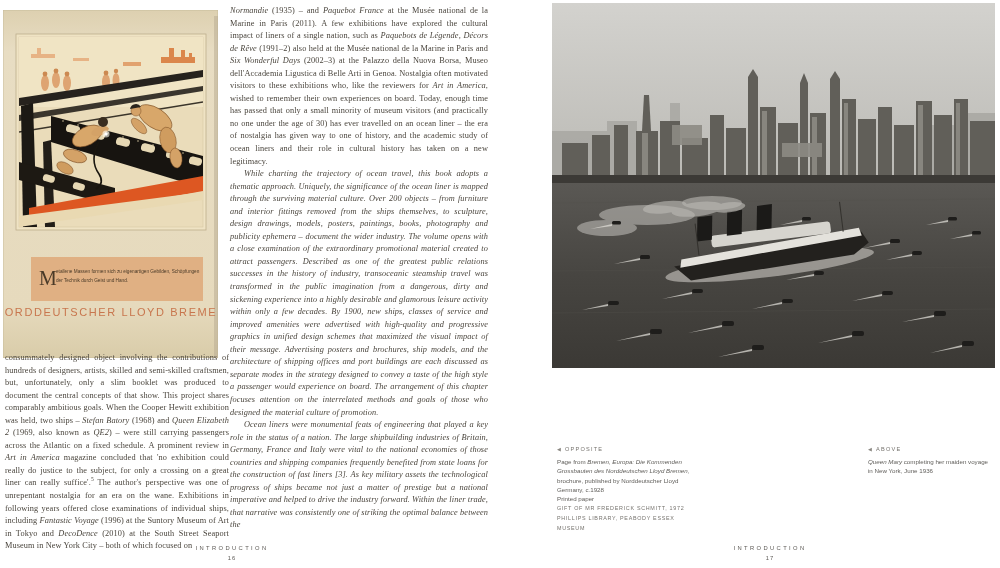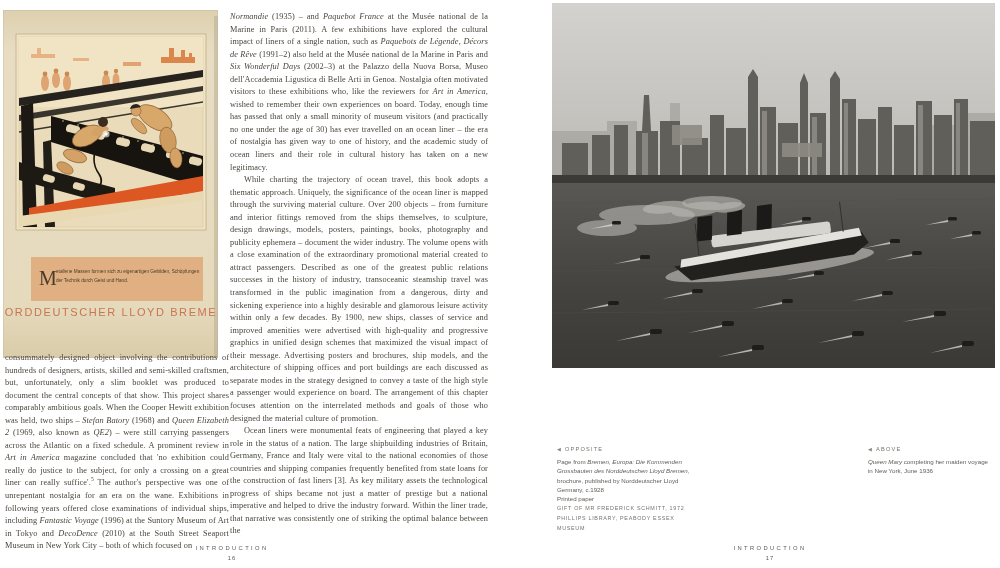--- a/index.html
+++ b/index.html
@@ -10,23 +10,23 @@
   #left-page  { left:0; width:500px; }
   #right-page { left:500px; width:500px; }
 
   
   .poster { position:absolute; left:3px; top:10px; width:215px; height:348px; }
   .poster svg { display:block; }
 
   
   .bodycol { position:absolute; text-align:justify; font-size:8.3px; line-height:12.55px; color:#4a453d; letter-spacing:.1px; }
   #col-left { left:5px; top:352px; width:224px; }
-  #col-mid  { left:230px; top:11px; width:258px; }
+  #col-mid  { left:230px; top:5px; width:258px; }
   .bodycol p { margin:0; }
-  .bodycol p.indent { text-indent:14px; }
+  .bodycol p.indent { text-indent:14px;font-style:italic; }
   .bodycol i { font-style:italic; }
   .bodycol sup { font-size:5.5px; vertical-align:super; line-height:0; }
 
   
   .photo { position:absolute; left:52px; top:3px; width:443px; height:365px; }
   .photo svg { display:block; }
 
   
   .caption { position:absolute; font-family:"Liberation Sans", sans-serif; font-size:6.2px; line-height:9.2px; color:#5f5d59; }
   #caption-opposite { left:57px; top:445px; width:134px; }

